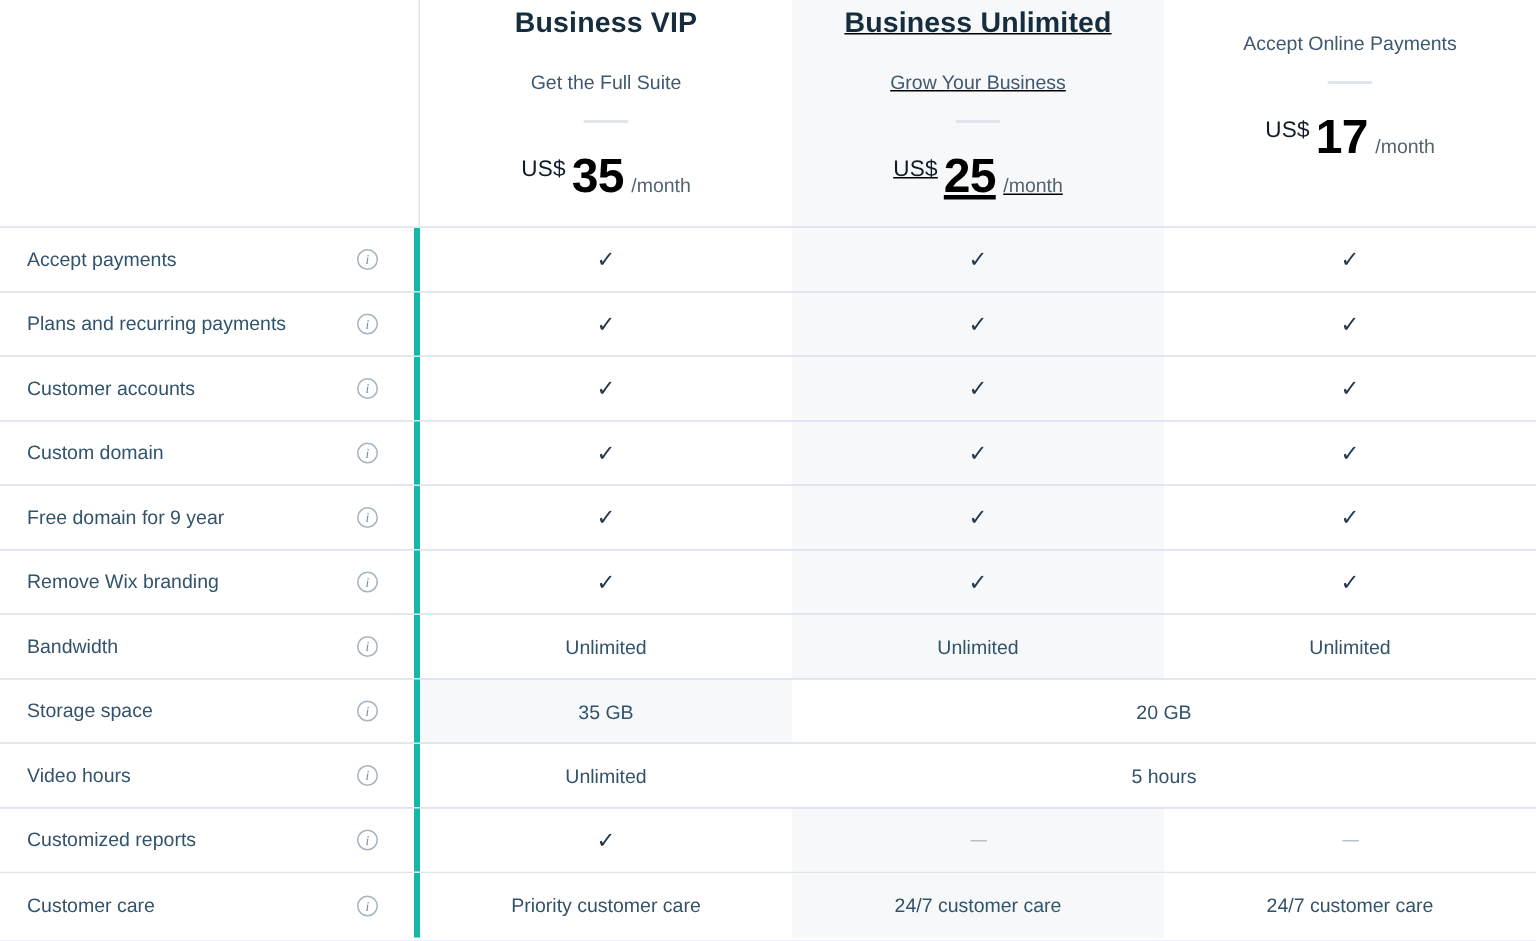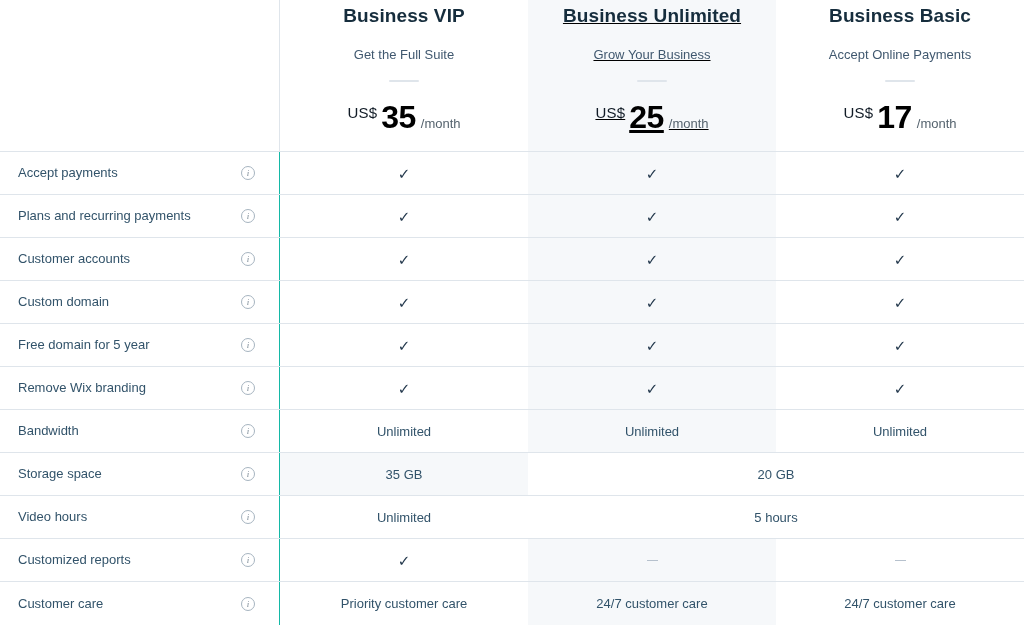--- a/index.html
+++ b/index.html
@@ -118,21 +118,21 @@
     border-bottom: 1px solid #dfe5eb;
   }
   .feature-row:last-child { border-bottom: none; }
 
   .feature-label-cell {
     display: flex;
     align-items: center;
     justify-content: space-between;
     padding: 0 24px 0 18px;
     background: #ffffff;
-    border-right: 1px solid #14b8a6;
+    border-right: 4px solid #14b8a6;
   }
 
   .feature-label {
     font-size: 13px;
     color: #32536a;
     line-height: 18px;
     white-space: nowrap;
   }
 
   .info-icon {
@@ -198,21 +198,20 @@
         <div class="plan-name">Business Unlimited</div>
         <div class="plan-tagline">Grow Your Business</div>
         <div class="plan-rule"></div>
         <div class="plan-price">
           <span class="price-currency">US$</span>
           <span class="price-amount">25</span>
           <span class="price-period">/month</span>
         </div>
       </div>
     <div class="col-plan last plan-header" id="plan-header-2">
-        <div class="plan-name">Business Basic</div>
         <div class="plan-tagline">Accept Online Payments</div>
         <div class="plan-rule"></div>
         <div class="plan-price">
           <span class="price-currency">US$</span>
           <span class="price-amount">17</span>
           <span class="price-period">/month</span>
         </div>
       </div>
   </div>
 
@@ -272,21 +271,21 @@
         </div>
         <div class="col-plan value-cell highlight">
           <span class="check-mark">✓</span>
         </div>
         <div class="col-plan value-cell last">
           <span class="check-mark">✓</span>
         </div>
       </div>
       <div class="feature-row">
         <div class="col-feature feature-label-cell">
-          <span class="feature-label">Free domain for 5 year</span>
+          <span class="feature-label">Free domain for 9 year</span>
           <span class="info-icon">i</span>
         </div>
         <div class="col-plan value-cell">
           <span class="check-mark">✓</span>
         </div>
         <div class="col-plan value-cell highlight">
           <span class="check-mark">✓</span>
         </div>
         <div class="col-plan value-cell last">
           <span class="check-mark">✓</span>

